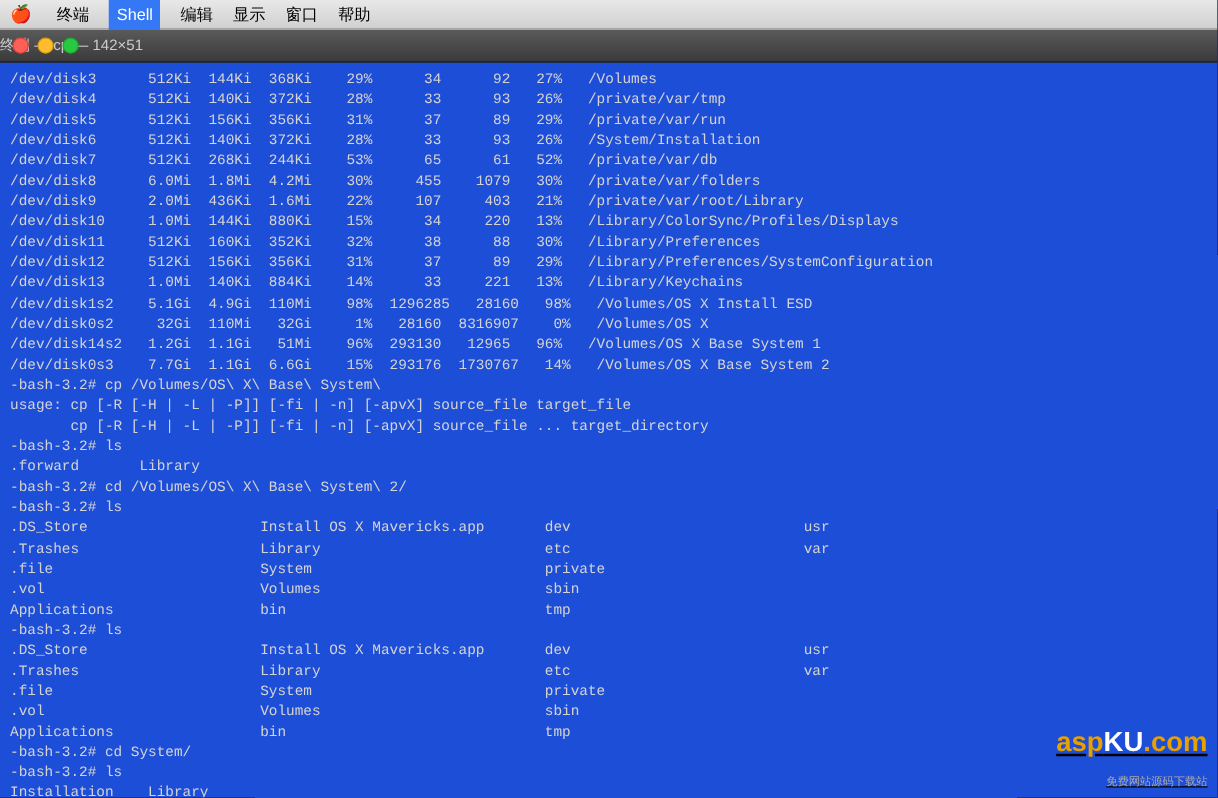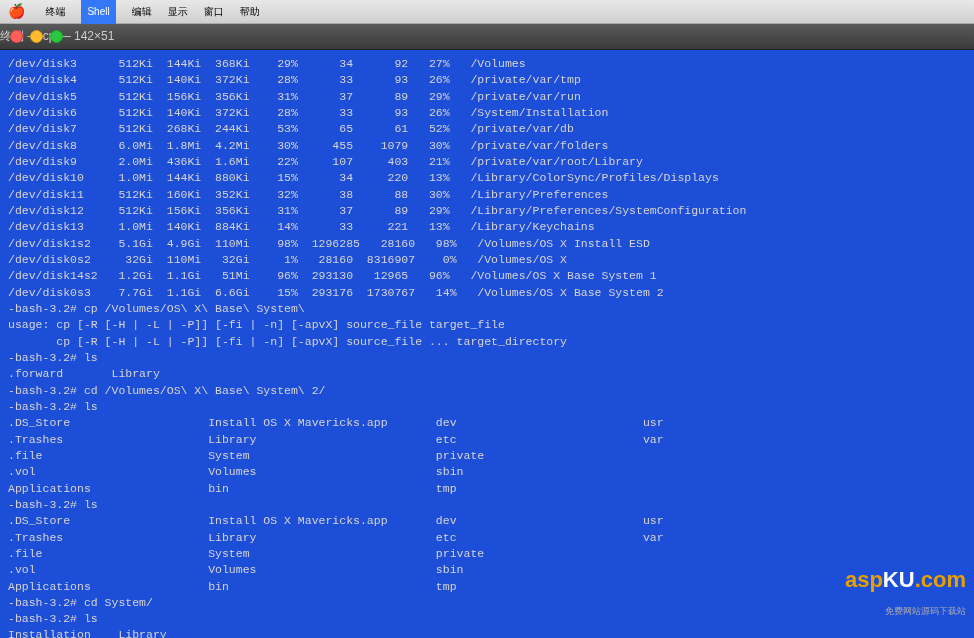--- a/index.html
+++ b/index.html
@@ -20,21 +20,21 @@
       align-items: center;
       padding: 0 8px;
       border-bottom: 1px solid #aaa;
       gap: 16px;
     }
     .menu-bar-apple {
       font-size: 14px;
       margin-right: 4px;
     }
     .menu-bar-item {
-      font-size: 10px;
+      font-size: 13px;
       color: #000;
       font-family: -apple-system, 'Helvetica Neue', Arial, sans-serif;
       font-weight: 400;
       cursor: default;
     }
     .menu-bar-item.active {
       background: #3478f6;
       color: white;
       padding: 12px 6px;
       border-radius: 3px;
@@ -90,25 +90,26 @@
       padding: 6px 8px;
       height: calc(614px - 26px);
       overflow: hidden;
       white-space: pre;
       font-family: 'Courier New', Courier, monospace;
     }
 
     
     .watermark {
       position: absolute;
-      bottom: 20px;
+      bottom: 6px;
       right: 8px;
       display: flex;
       flex-direction: column;
       align-items: flex-end;
+      text-decoration: underline;
     }
     .watermark-asp {
       font-family: Arial, sans-serif;
       font-size: 22px;
       font-weight: bold;
       color: #e8a000;
       line-height: 1;
     }
     .watermark-asp span.ku {
       color: #fff;

